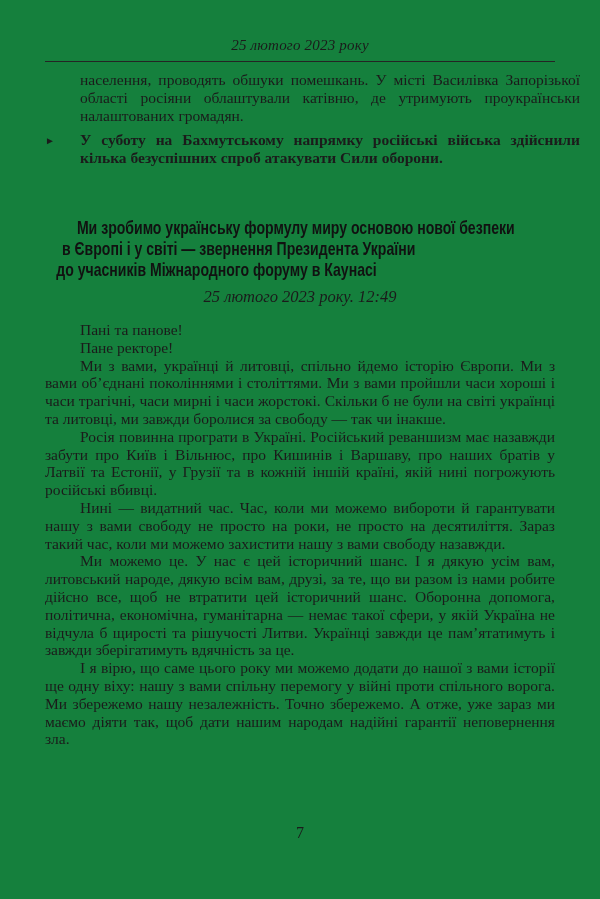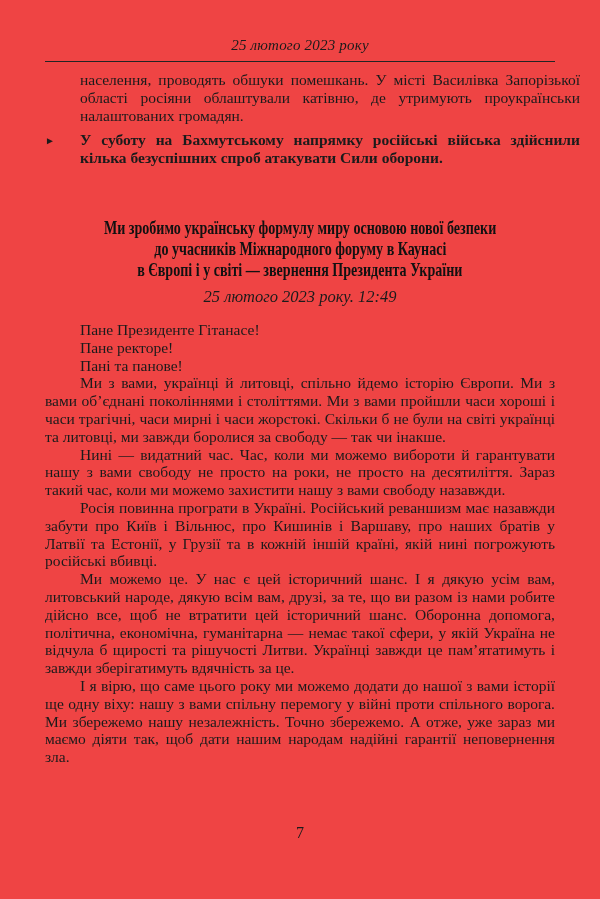--- a/index.html
+++ b/index.html
@@ -1,21 +1,21 @@
 <!DOCTYPE html>
 <html lang="uk"><head>
 <meta charset="utf-8">
 <style>
   html, body { margin: 0; padding: 0; background: #e8e8e8; }
   .page {
     position: relative;
     width: 600px;
     height: 899px;
     margin: 0 auto;
-    background: #ef4444;
+    background: #15803d;
     color: #1b1b1b;
     font-family: "Liberation Serif", "DejaVu Serif", serif;
     overflow: hidden;
     box-sizing: border-box;
     padding-top: 36px;
   }
   
   .running-head {
     text-align: center;
     font-style: italic;
@@ -54,22 +54,21 @@
     color: #1b1b1b;
   }
   .bullet-text {
     flex: 1;
     margin: 0;
     font-weight: bold;
   }
   
   .article-title {
     margin: 50px 0 0 0;
-    text-align: center;
-    font-family: Liberation Serif, serif;
+    font-family: Liberation Sans, sans-serif;
     font-weight: 700;
     font-size: 19px;
     color: #111111;
   }
   .title-line {
     display: block;
     line-height: 21px;
     white-space: nowrap;
   }
   .title-line > span {
@@ -114,32 +113,31 @@
     <p class="cont-para">населення, проводять обшуки помешкань. У місті Василівка Запорізької області росіяни облаштували катівню, де утримують проукраїнськи налаштованих громадян.</p>
     <div class="bullet-item">
       <span class="bullet-marker">►</span>
       <p class="bullet-text">У суботу на Бахмутському напрямку російські війська здійснили кілька безуспішних спроб атакувати Сили оборони.</p>
     </div>
   </section>
 
   <section class="article">
     <h1 class="article-title">
       <span class="title-line"><span>Ми зробимо українську формулу миру основою нової безпеки</span></span>
+      <span class="title-line"><span>в Європі і у світі — звернення Президента України</span></span>
       <span class="title-line"><span>до учасників Міжнародного форуму в Каунасі</span></span>
-      <span class="title-line"><span>в Європі і у світі — звернення Президента України</span></span>
     </h1>
     <div class="dateline">25 лютого 2023 року. 12:49</div>
 
     <div class="speech bodytext">
-      <p>Пане Президенте Гітанасе!</p>
+      <p>Пані та панове!</p>
       <p>Пане ректоре!</p>
-      <p>Пані та панове!</p>
       <p>Ми з вами, українці й литовці, спільно йдемо історію Європи. Ми з вами об’єднані поколіннями і століттями. Ми з вами пройшли часи хороші і часи трагічні, часи мирні і часи жорстокі. Скільки б не були на світі українці та литовці, ми завжди боролися за свободу — так чи інакше.</p>
+      <p>Росія повинна програти в Україні. Російський реваншизм має назавжди забути про Київ і Вільнюс, про Кишинів і Варшаву, про наших братів у Латвії та Естонії, у Грузії та в кожній іншій країні, якій нині погрожують російські вбивці.</p>
       <p>Нині — видатний час. Час, коли ми можемо вибороти й гарантувати нашу з вами свободу не просто на роки, не просто на десятиліття. Зараз такий час, коли ми можемо захистити нашу з вами свободу назавжди.</p>
-      <p>Росія повинна програти в Україні. Російський реваншизм має назавжди забути про Київ і Вільнюс, про Кишинів і Варшаву, про наших братів у Латвії та Естонії, у Грузії та в кожній іншій країні, якій нині погрожують російські вбивці.</p>
       <p>Ми можемо це. У нас є цей історичний шанс. І я дякую усім вам, литовський народе, дякую всім вам, друзі, за те, що ви разом із нами робите дійсно все, щоб не втратити цей історичний шанс. Оборонна допомога, політична, економічна, гуманітарна — немає такої сфери, у якій Україна не відчула б щирості та рішучості Литви. Українці завжди це пам’ятатимуть і завжди зберігатимуть вдячність за це.</p>
       <p>І я вірю, що саме цього року ми можемо додати до нашої з вами історії ще одну віху: нашу з вами спільну перемогу у війні проти спільного ворога. Ми збережемо нашу незалежність. Точно збережемо. А отже, уже зараз ми маємо діяти так, щоб дати нашим народам надійні гарантії неповернення зла.</p>
     </div>
   </section>
 
   <div class="page-number">7</div>
 
 </div>
 
 </body></html>

